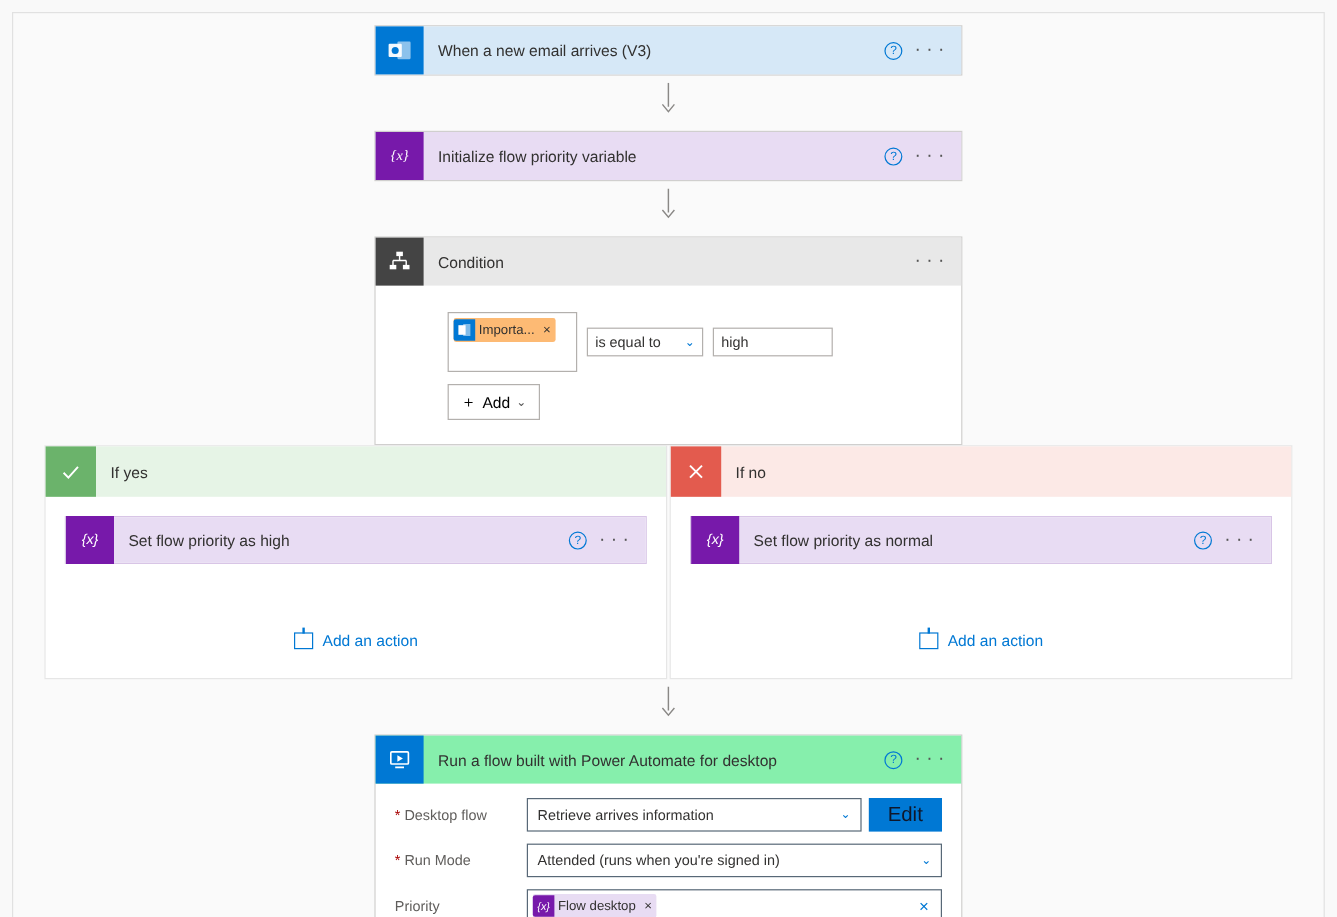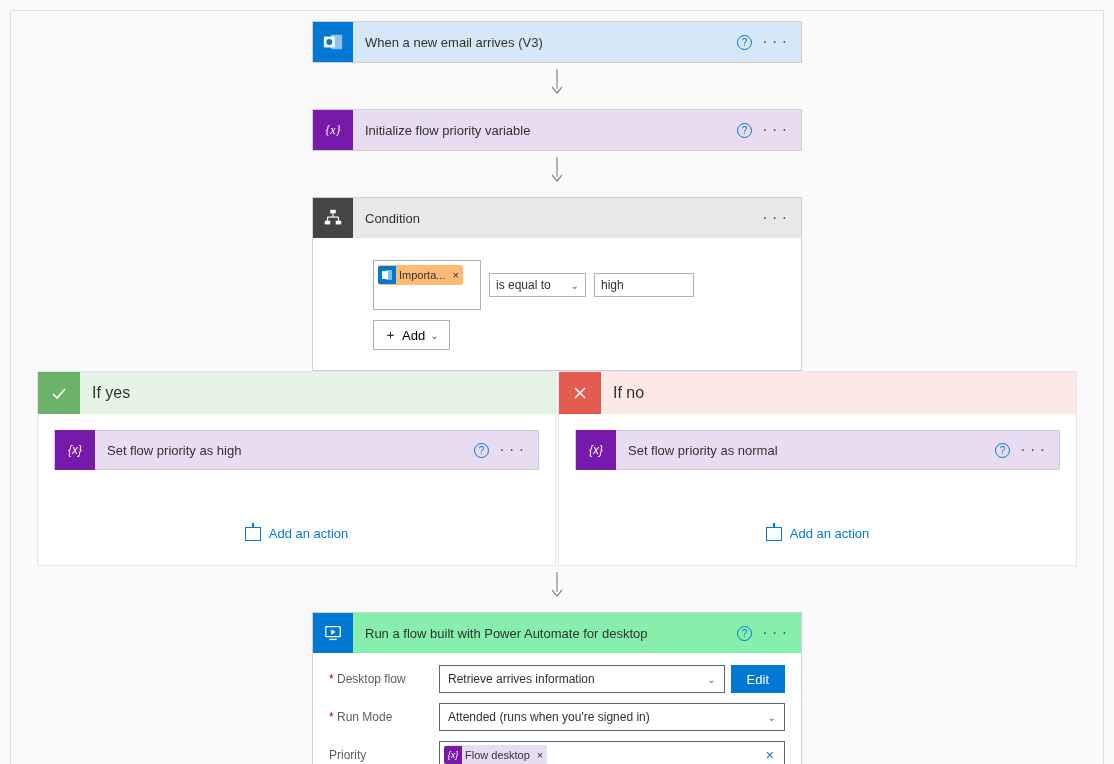--- a/index.html
+++ b/index.html
@@ -140,21 +140,21 @@
   }
   .branch-header.yes { background: #e6f4e6; }
   .branch-header.no  { background: #fce9e6; }
   .branch-icon {
     width: 42px; height: 42px;
     display:flex;align-items:center;justify-content:center;
     color:#fff;
   }
   .branch-icon.yes { background:#6bb36b; }
   .branch-icon.no  { background:#e35b4e; }
-  .branch-label { margin-left:12px; font-size:16px; }
+  .branch-label { margin-left:12px; font-size:13px; }
   .branch-body { padding: 16px 16px 24px 16px; display:flex; flex-direction:column; align-items:center; }
   .inner-node {
     width: 100%;
     border: 1px solid #d8c5e6;
   }
   .inner-node .node-header { height: 38px; }
   .add-action-link {
     margin-top: 56px;
     display:flex; align-items:center; gap:8px;
     color:#0078d4; font-size:13px; cursor:pointer;
@@ -173,22 +173,22 @@
   .form-label { width: 110px; font-size:12px; color:#605e5c; }
   .req { color:#a80000; }
   .form-field { flex:1; display:flex; gap:6px; }
   .sel {
     flex:1; border:1px solid #586877; height:28px;
     display:flex; align-items:center; justify-content:space-between;
     padding:0 8px; font-size:12px; background:#fff; cursor:pointer;
   }
   .chev { font-size:10px; color:#0078d4; }
   .edit-btn {
-    background:#0078d4; color:#ffffff; border:none;
-    height:28px; padding:0 16px; font-size:13px; cursor:pointer;
+    background:#0078d4; color:#0f172a; border:none;
+    height:28px; padding:0 16px; font-size:17px; cursor:pointer;
   }
   .token-field {
     flex:1; border:1px solid #586877; height:28px;
     display:flex; align-items:center; padding:0 4px; gap:4px;
     justify-content:space-between;
   }
   .clear-x { color:#0078d4; font-size:14px; padding:0 6px; cursor:pointer; font-weight:300;}
 </style>
 </head>
 <body>

